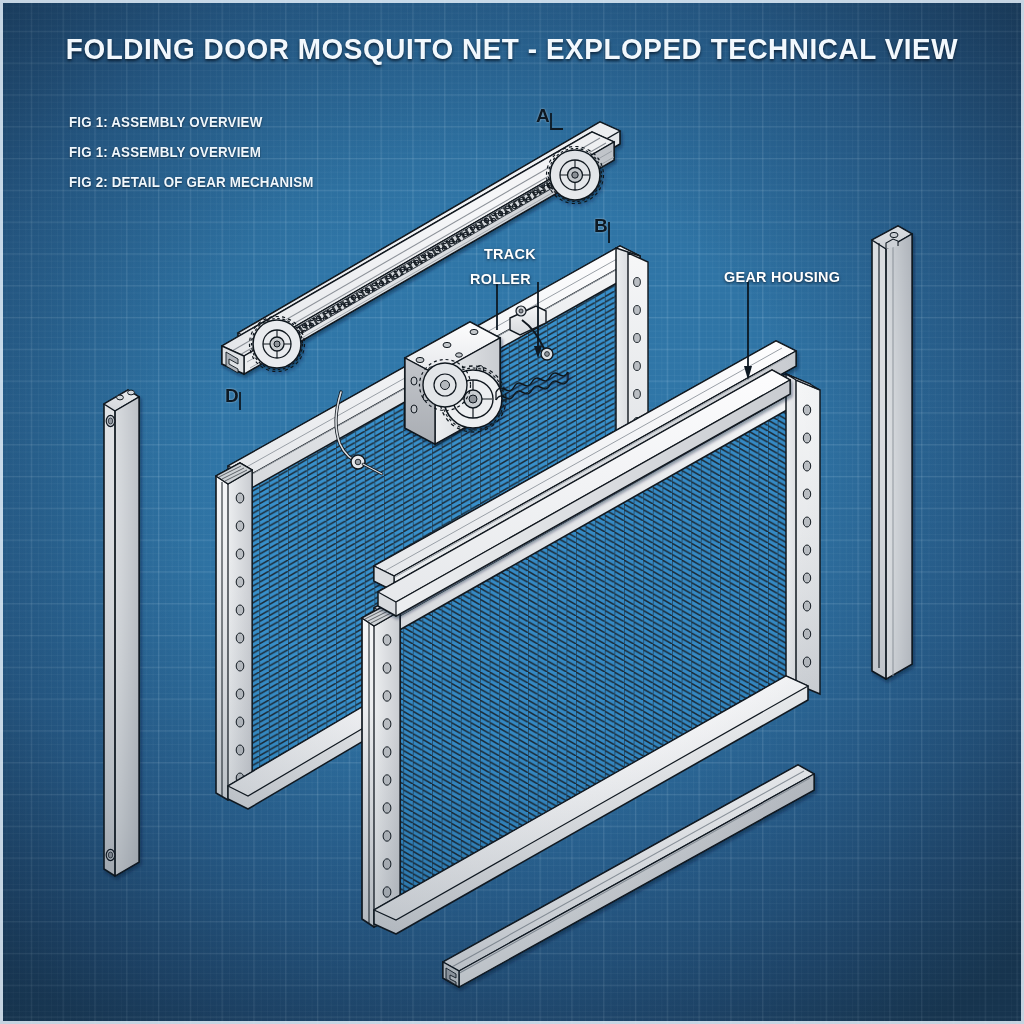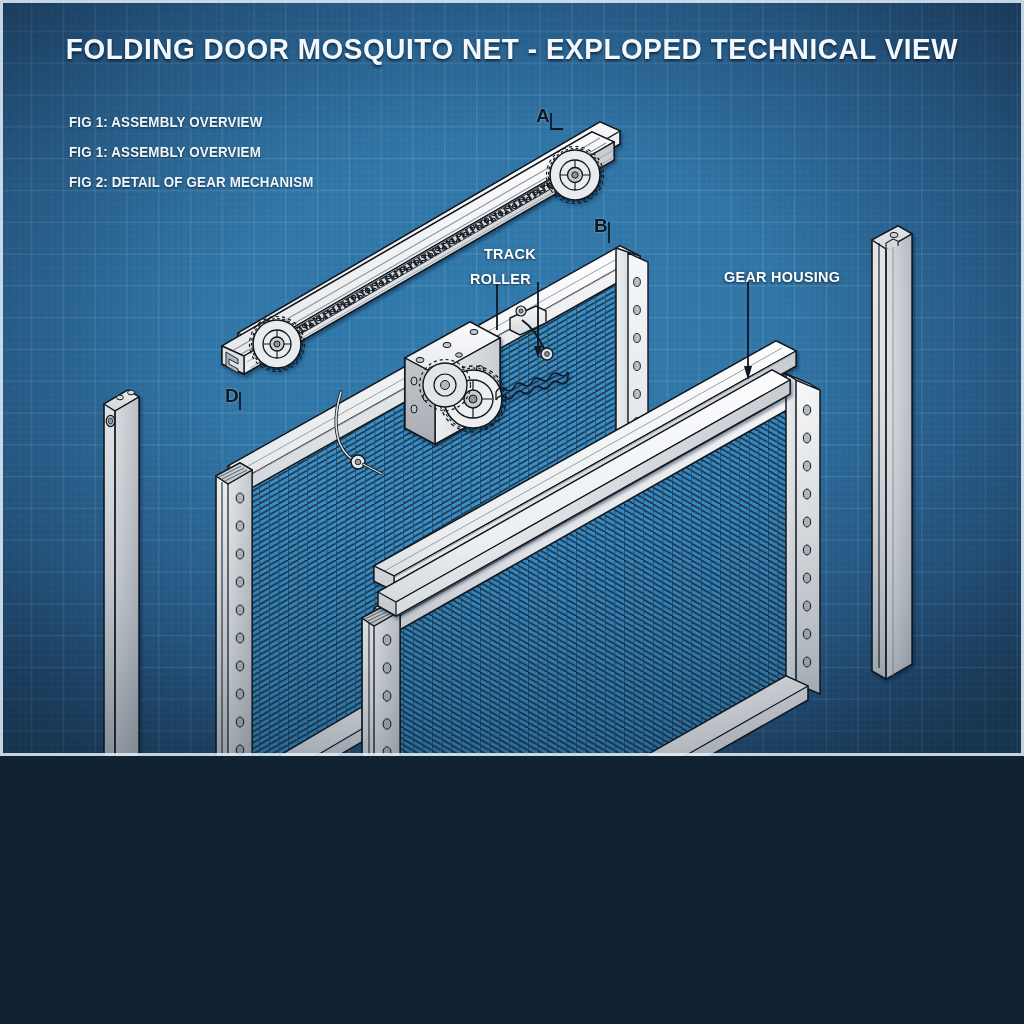--- a/index.html
+++ b/index.html
@@ -1,18 +1,18 @@
 <!DOCTYPE html>
 <html><head>
 <meta charset="utf-8">
 <style>
   html,body{margin:0;padding:0;background:#123;}
   body{font-family:"Liberation Sans",sans-serif;}
   #stage{
-    position:relative;width:1024px;height:756px;overflow:hidden;
+    position:relative;width:1024px;height:1024px;overflow:hidden;
     background:#2e6a96;
   }
   
   .bg-base{
     position:absolute;inset:0;
     background:
       radial-gradient(ellipse 78% 70% at 46% 42%, #3079ab 0%, #2f74a5 38%, #2a6292 66%, #25527c 86%, #214868 100%);
   }
   .bg-grid{
     position:absolute;inset:0;

